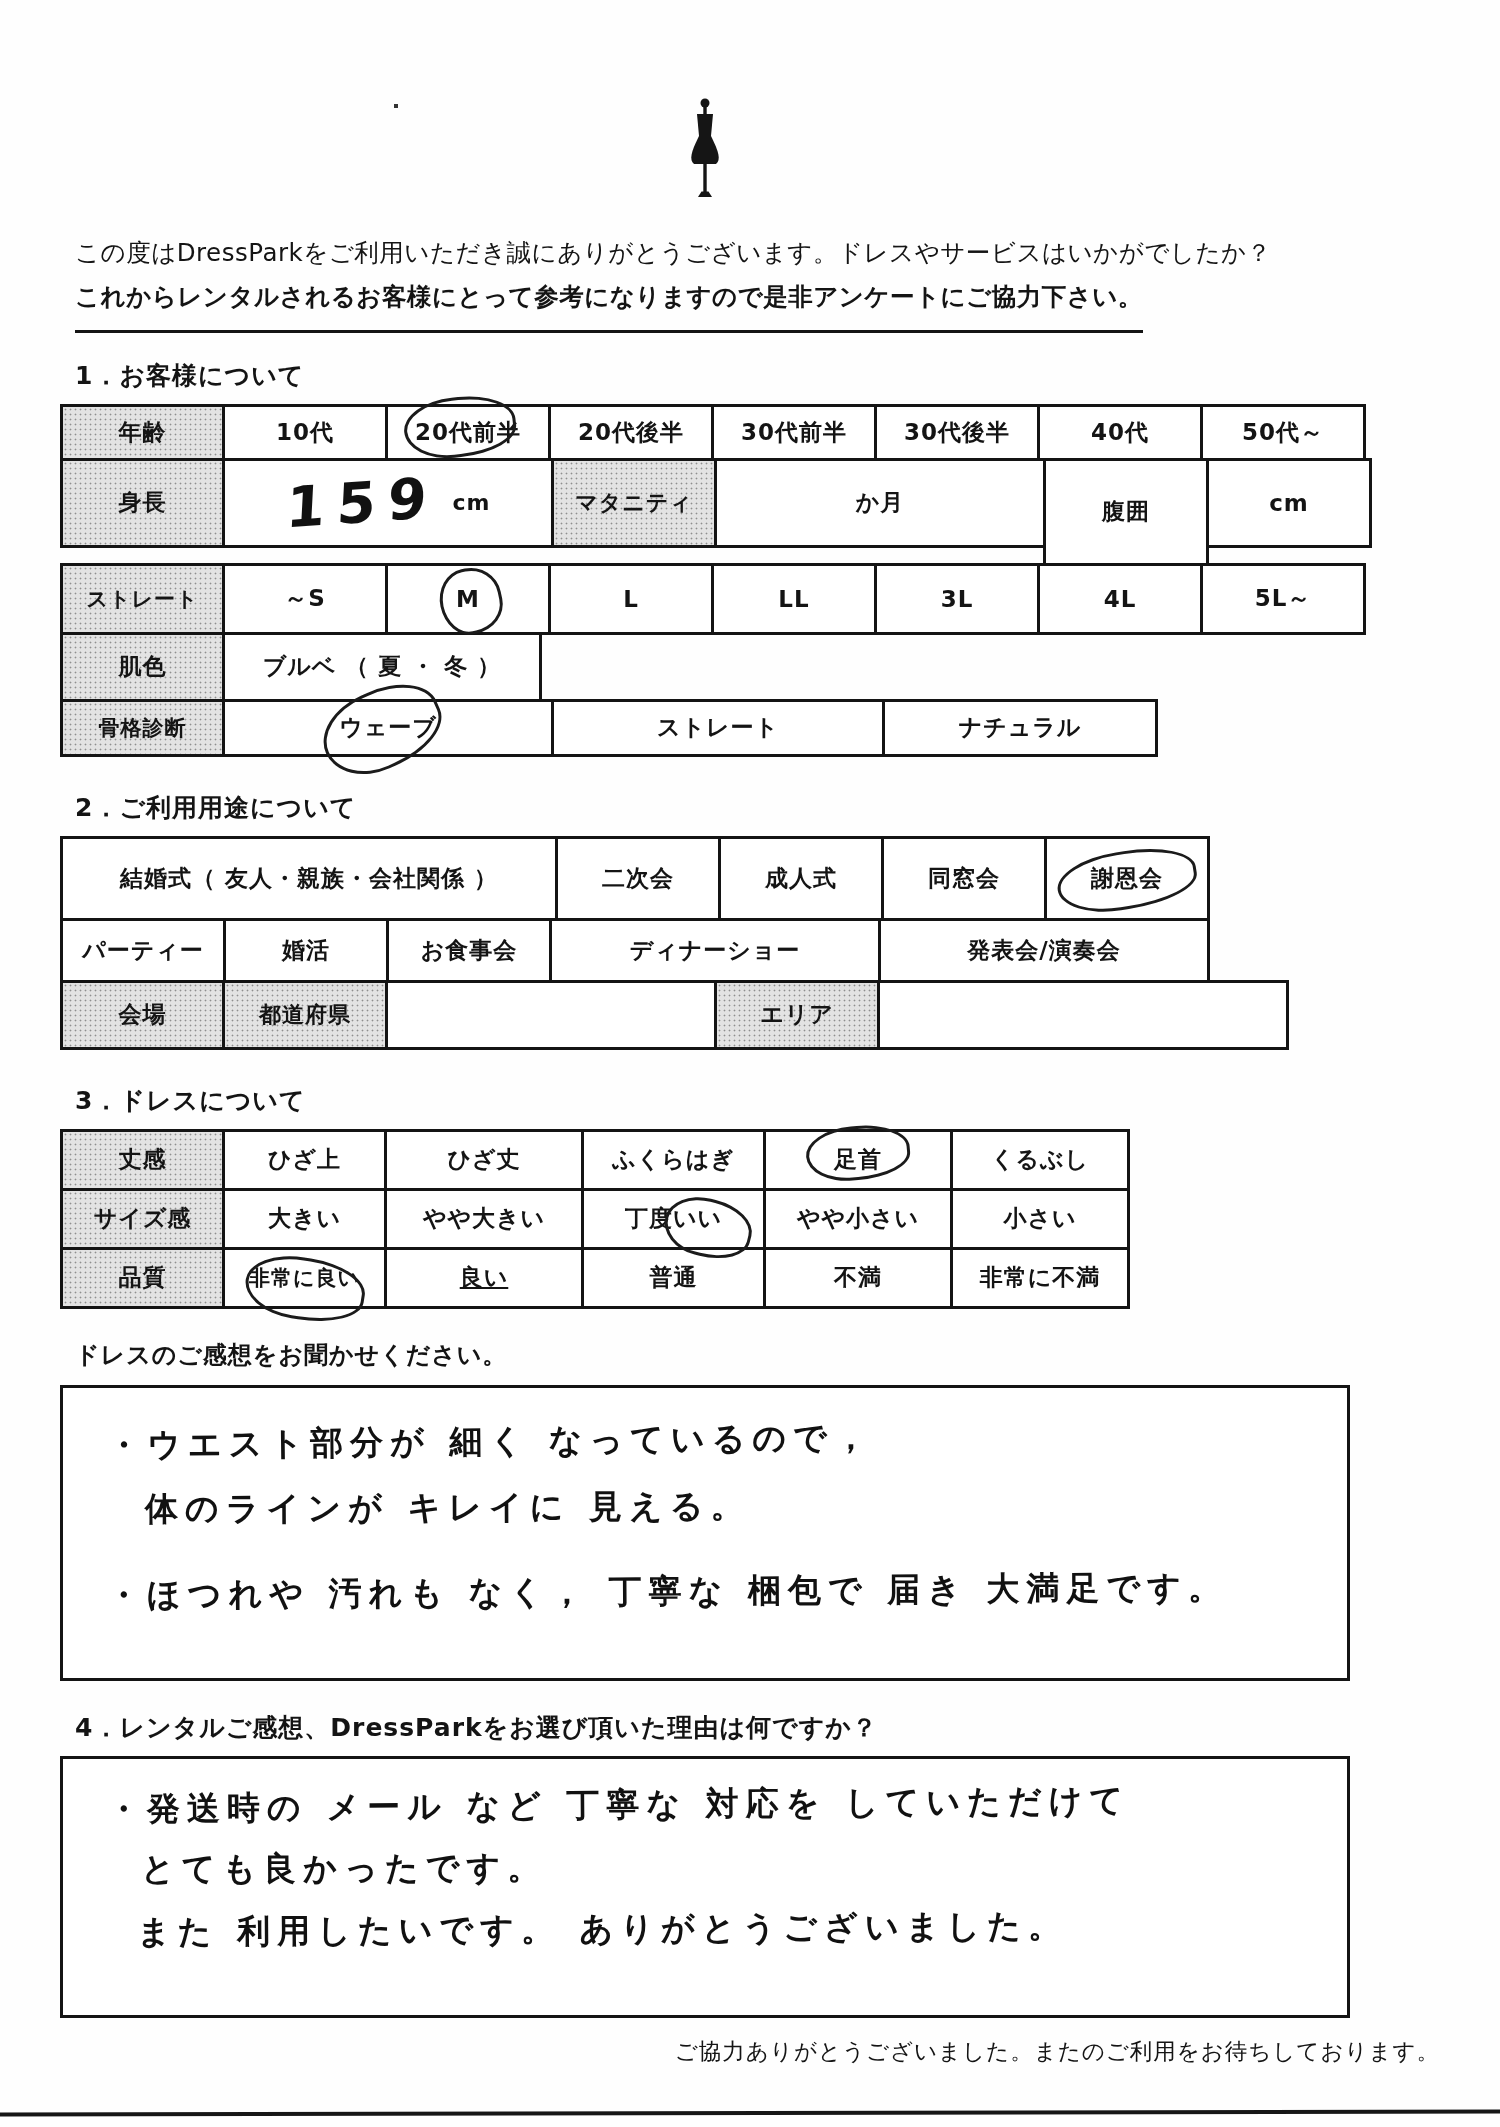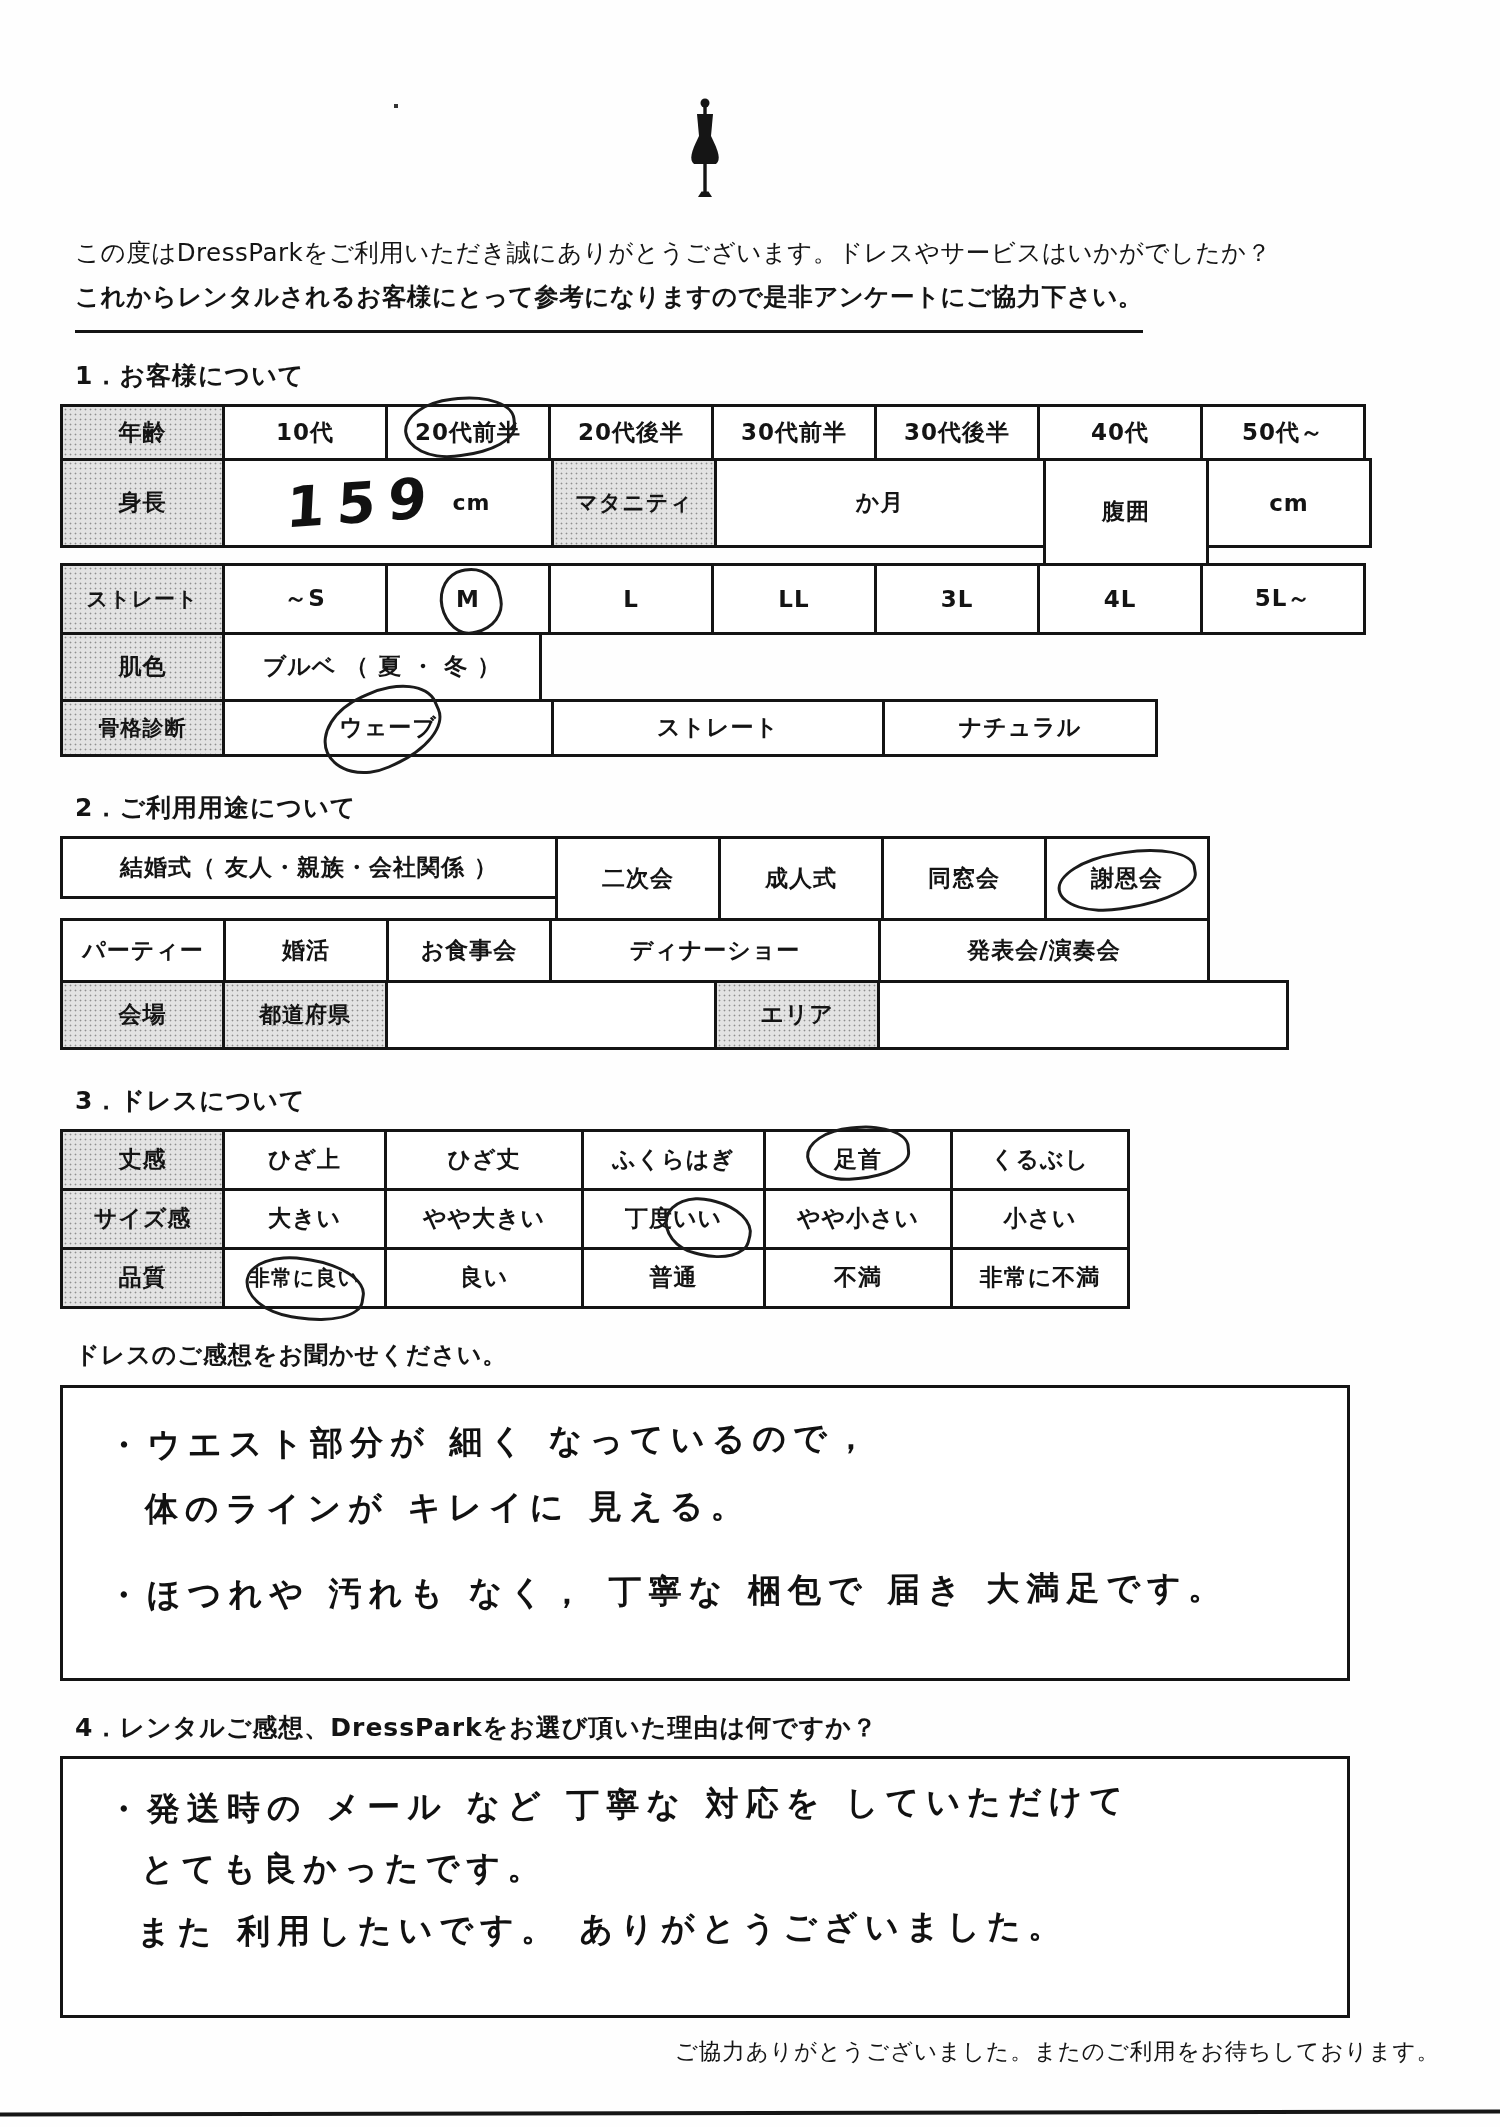--- a/index.html
+++ b/index.html
@@ -145,21 +145,21 @@
       <div class="cell nob" style="width:215px;height:58px;"></div>
     </div>
   </div>
 
   <div class="sec-title" style="margin-top:34px;">2．ご利用用途について</div>
 
   <div class="tbl stack">
     <div class="trow">
       <div class="stack" style="width:1165px;">
         <div class="trow">
-          <div class="cell" style="width:498px;height:63px;">結婚式（ 友人・親族・会社関係 ）</div>
+          <div class="cell" style="width:498px;height:85px;">結婚式（ 友人・親族・会社関係 ）</div>
           <div class="cell" style="width:166px;height:85px;">二次会</div>
           <div class="cell" style="width:166px;height:85px;">成人式</div>
           <div class="cell" style="width:166px;height:85px;">同窓会</div>
           <div class="cell" style="width:166px;height:85px;">
             <span>謝恩会</span>
             <span class="circle" style="left:10px;top:12px;width:140px;height:58px;transform:rotate(-9deg);"></span>
           </div>
         </div>
         <div class="trow">
           <div class="cell" style="width:166px;height:65px;">パーティー</div>
@@ -203,21 +203,21 @@
       </div>
       <div class="cell" style="width:190px;height:62px;">やや小さい</div>
       <div class="cell" style="width:180px;height:62px;">小さい</div>
     </div>
     <div class="trow">
       <div class="cell shade" style="width:165px;height:62px;">品質</div>
       <div class="cell" style="width:165px;height:62px;font-size:21px;">
         <span>非常に良い</span>
         <span class="circle" style="left:20px;top:8px;width:120px;height:62px;transform:rotate(9deg);"></span>
       </div>
-      <div class="cell" style="width:200px;height:62px;">良い</div>
+      <div class="cell" style="width:200px;height:62px;text-decoration:underline;">良い</div>
       <div class="cell" style="width:185px;height:62px;">普通</div>
       <div class="cell" style="width:190px;height:62px;">不満</div>
       <div class="cell" style="width:180px;height:62px;">非常に不満</div>
     </div>
   </div>
 
   <div style="margin:30px 0 14px 75px;font-size:24px;font-weight:bold;letter-spacing:1px;">ドレスのご感想をお聞かせください。</div>
 
   <div class="answer-box" style="height:296px;">
     <div class="hand hline" style="transform:rotate(-0.6deg);">・ウエスト部分が 細く なっているので，</div>

